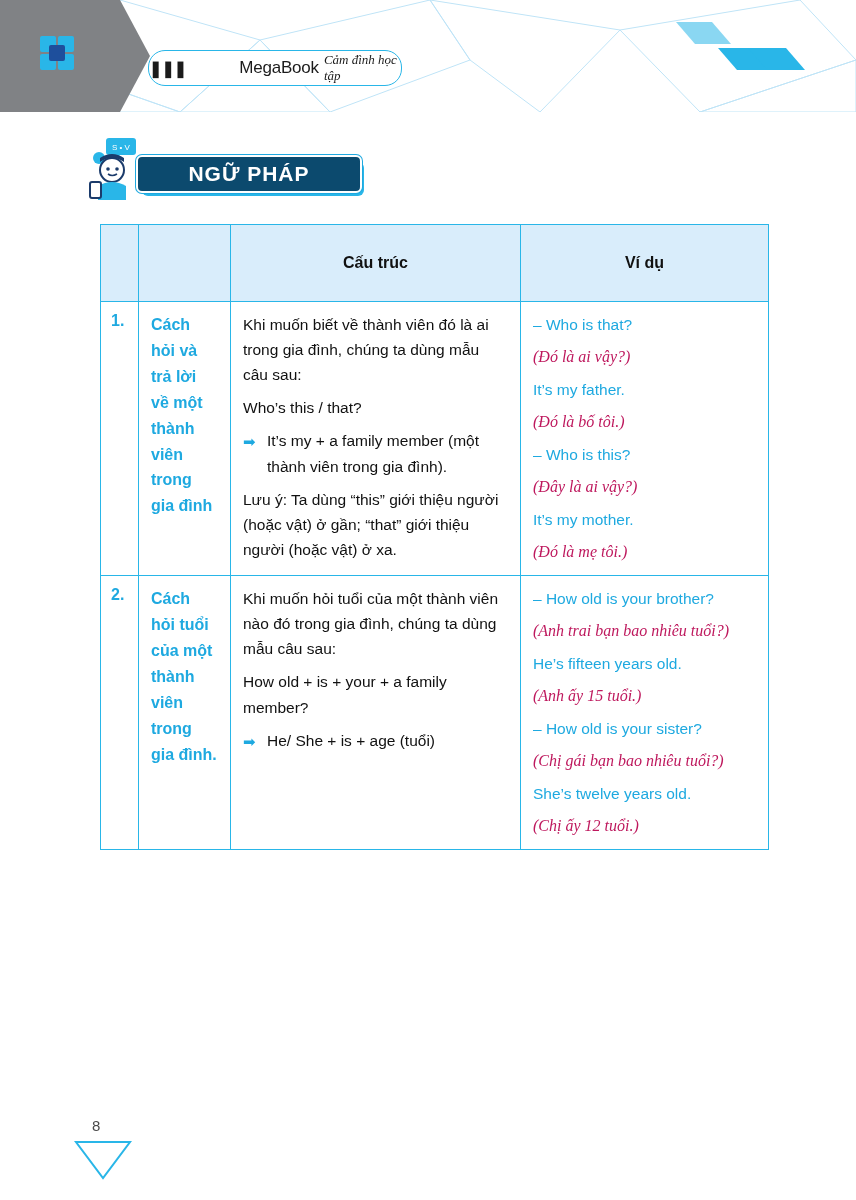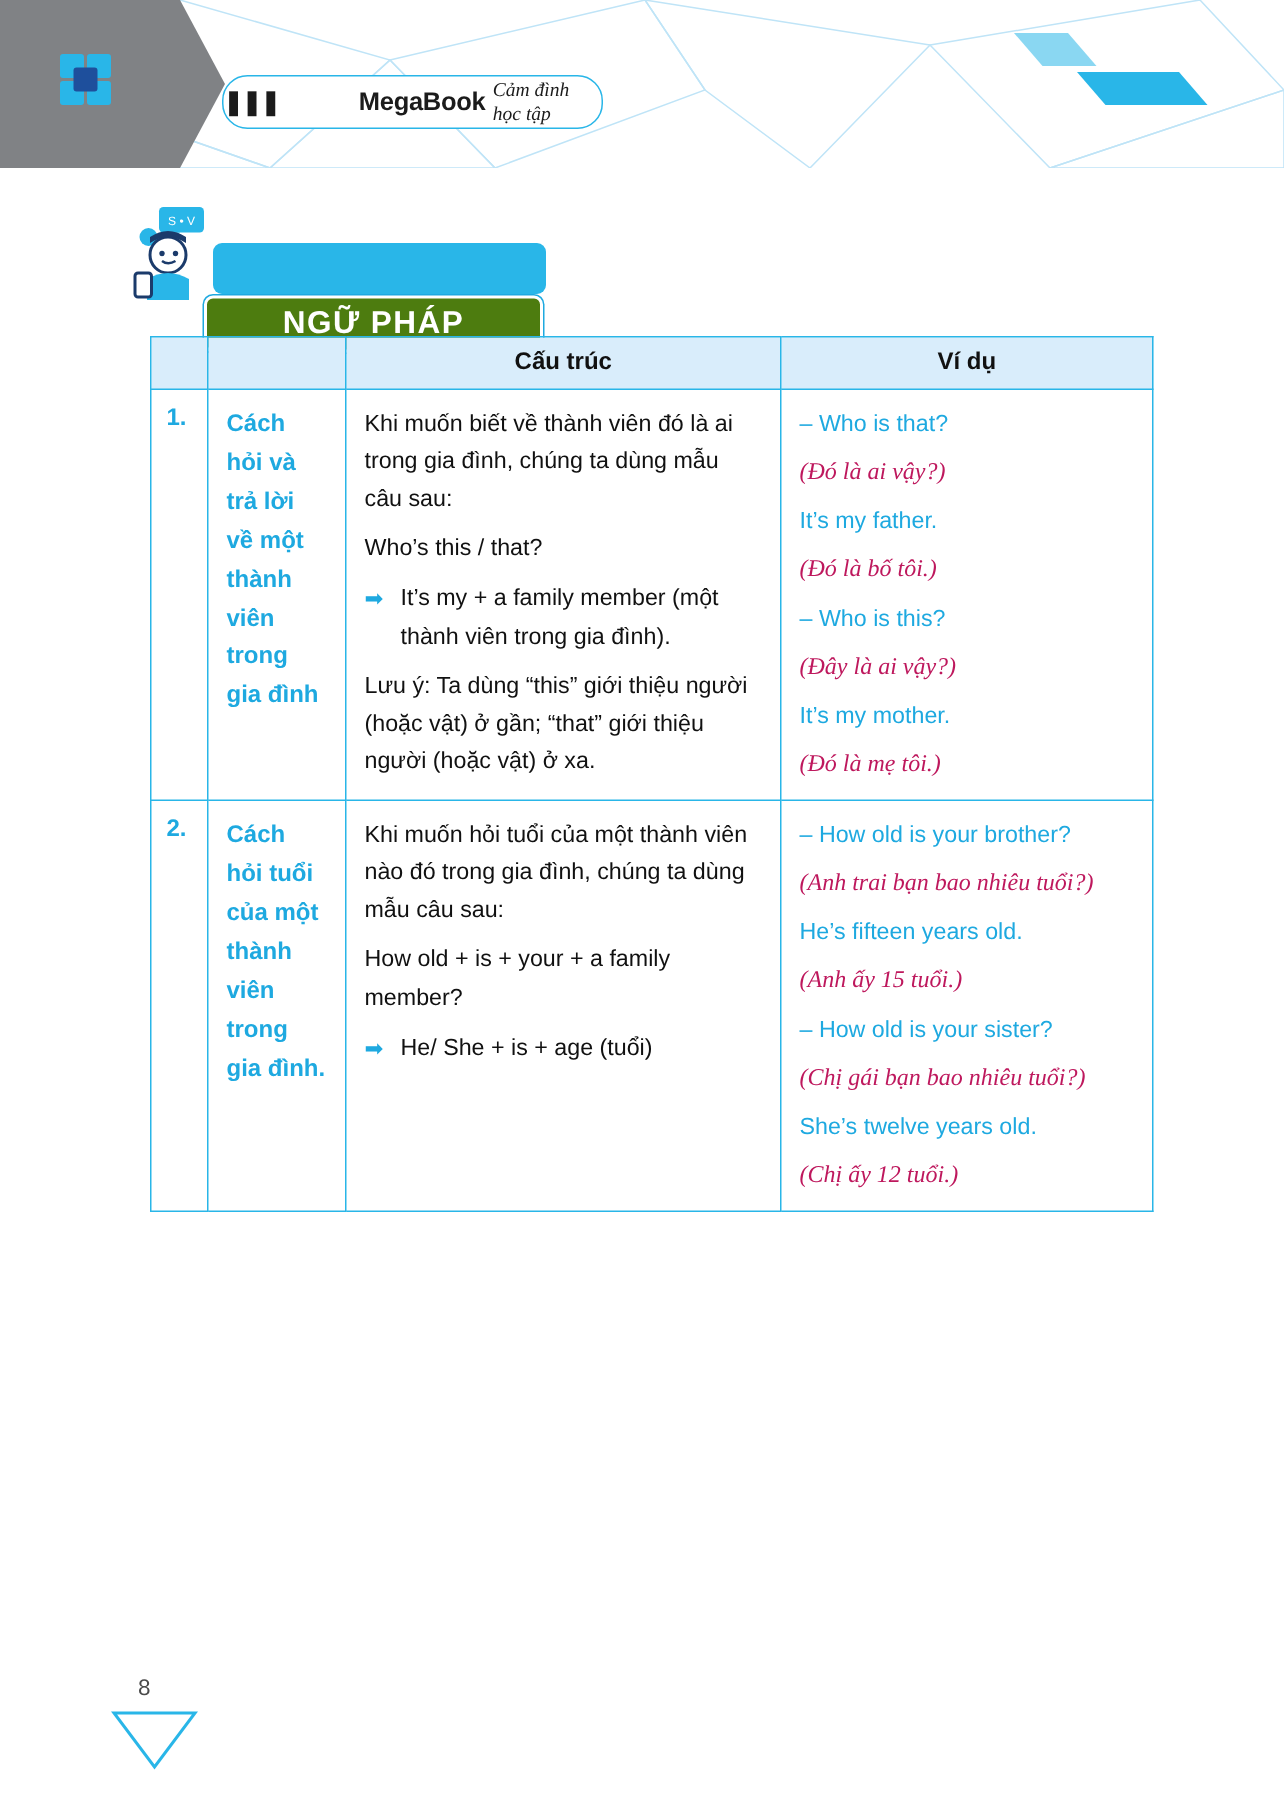--- a/index.html
+++ b/index.html
@@ -45,21 +45,21 @@
   }
   .logo-bars {
     display: inline-block;
     letter-spacing: -1px;
     color: #1b1b1b;
     font-size: 16px;
     font-weight: bold;
   }
   .logo-text {
     font-size: 17px;
-    font-weight: bold;
+    font-weight: normal;
     color: #1b1b1b;
     letter-spacing: -0.2px;
     margin-left: 48px;
   }
   .logo-slogan {
     font-family: "Liberation Serif", serif;
     font-style: italic;
     font-size: 13px;
     color: #1b1b1b;
   }
@@ -87,32 +87,31 @@
     height: 34px;
     background: #29b6e8;
     border-radius: 6px;
   }
   .title-pill {
     position: absolute;
     left: 50px;
     top: 17px;
     width: 222px;
     height: 34px;
-    background: #4d7c0f;
+    background: #0c4a6e;
     border: 2px solid #ffffff;
     border-radius: 6px;
     color: #ffffff;
     font-size: 21px;
     font-weight: bold;
     letter-spacing: 1px;
     display: flex;
     align-items: center;
     justify-content: center;
     box-shadow: 0 0 0 1px #1ea9e0;
-    margin-top: 42px;
   }
 
   
   .grammar-table {
     position: absolute;
     left: 100px;
     top: 224px;
     width: 668px;
     border-collapse: collapse;
     table-layout: fixed;
@@ -123,21 +122,21 @@
     padding: 10px 12px;
   }
   .grammar-table thead th {
     background: #d9edfb;
     height: 22px;
     text-align: center;
     vertical-align: middle;
     color: #111111;
     font-size: 16px;
     font-weight: bold;
-    padding: 6px 6px;
+    padding: 27px 6px;
   }
   col.c-num { width: 38px; }
   col.c-topic { width: 92px; }
   col.c-struct { width: 290px; }
   col.c-ex { width: 248px; }
 
   td.num {
     color: #1ea9e0;
     font-weight: bold;
     font-size: 16px;

